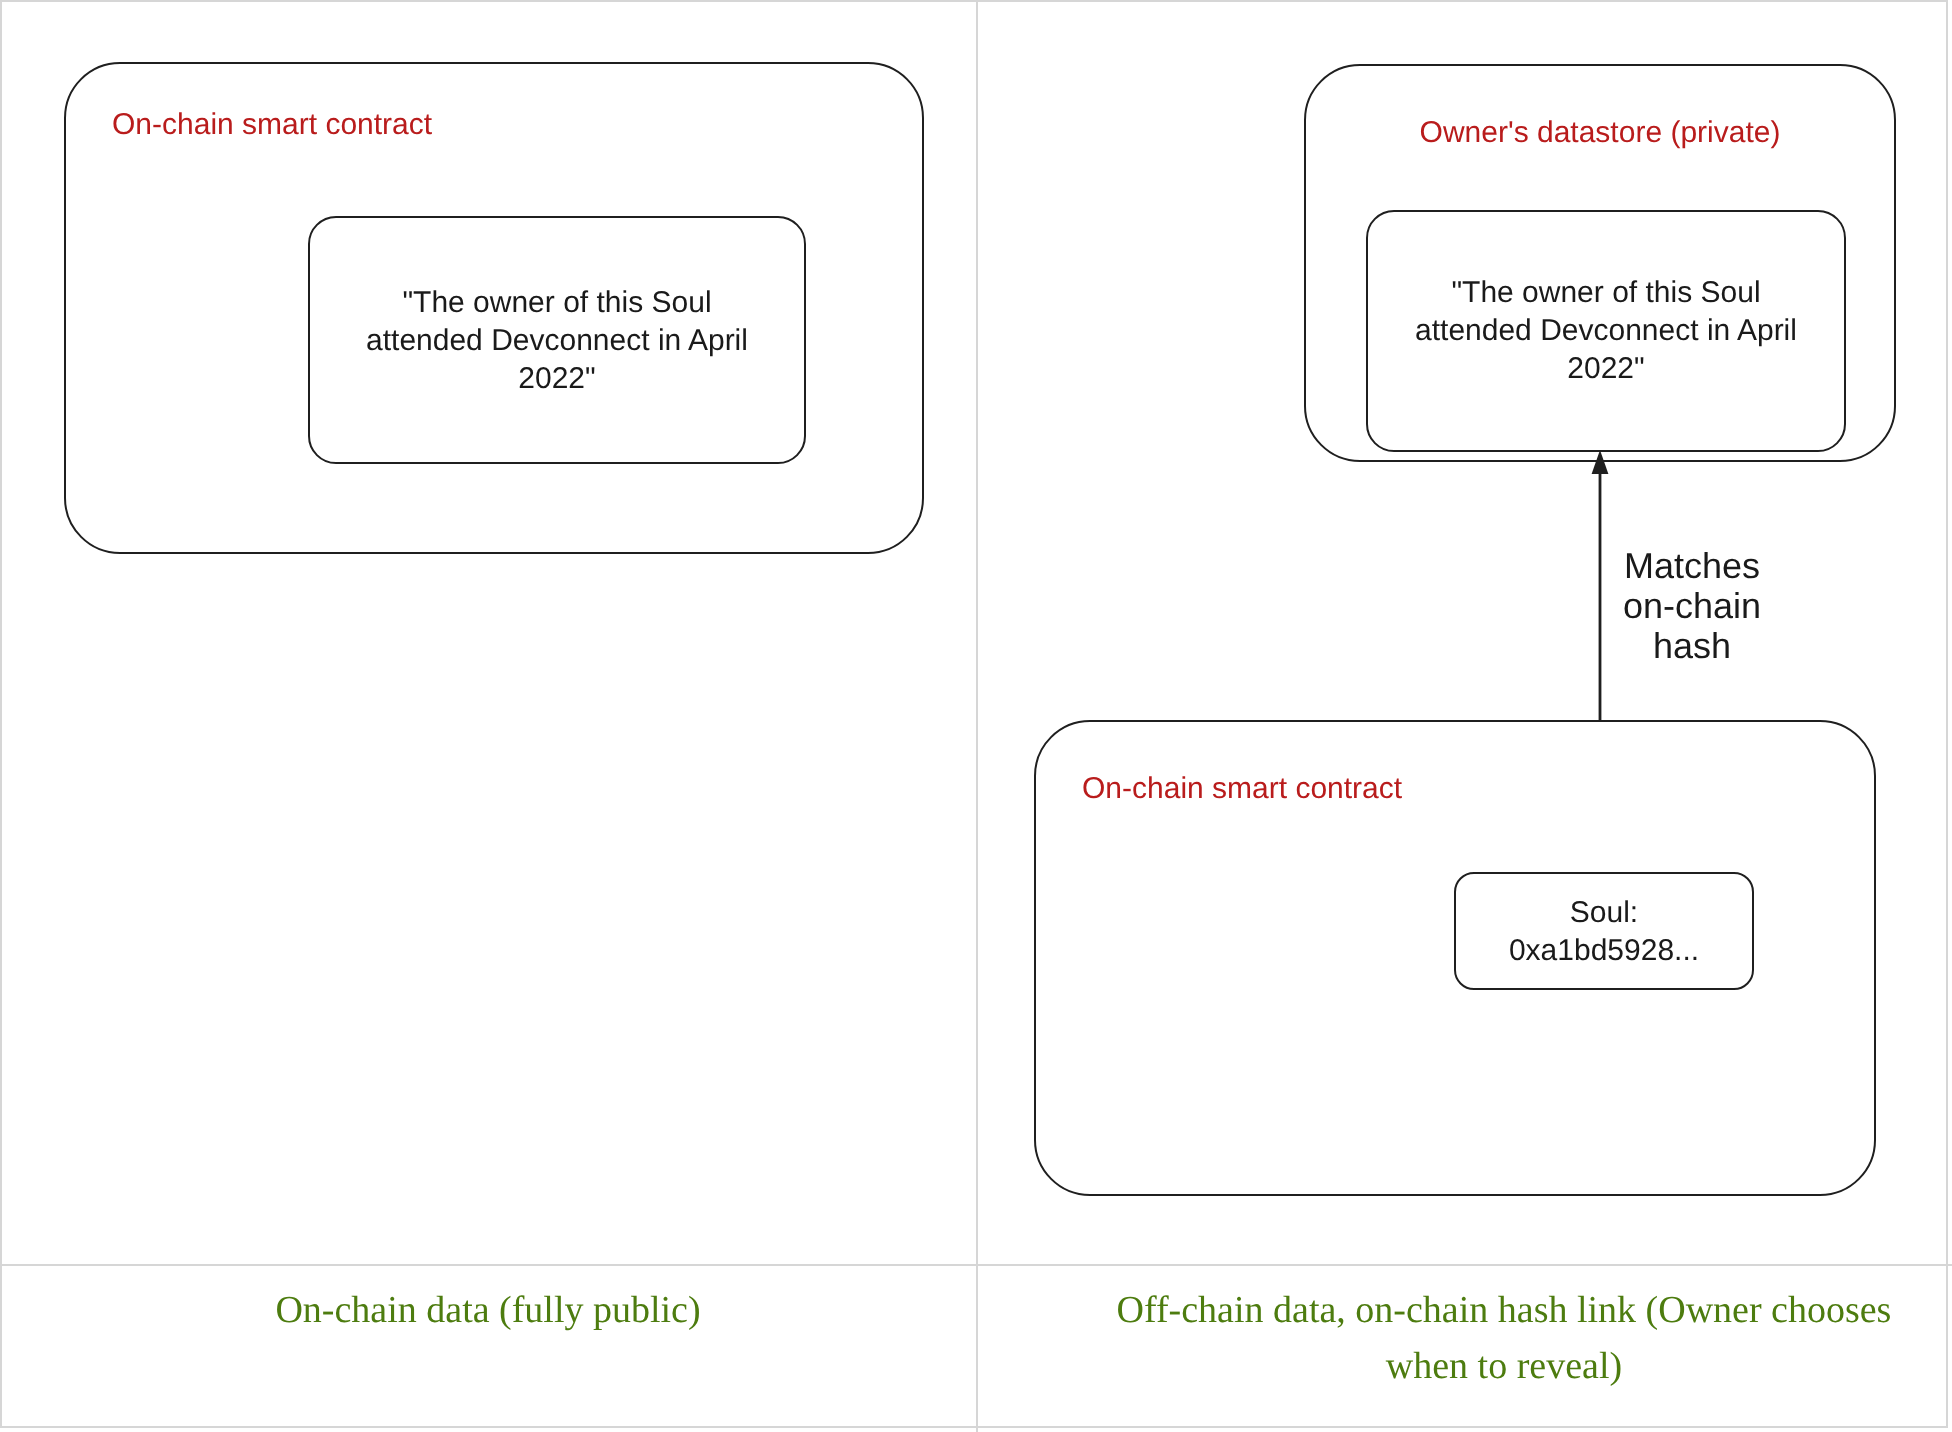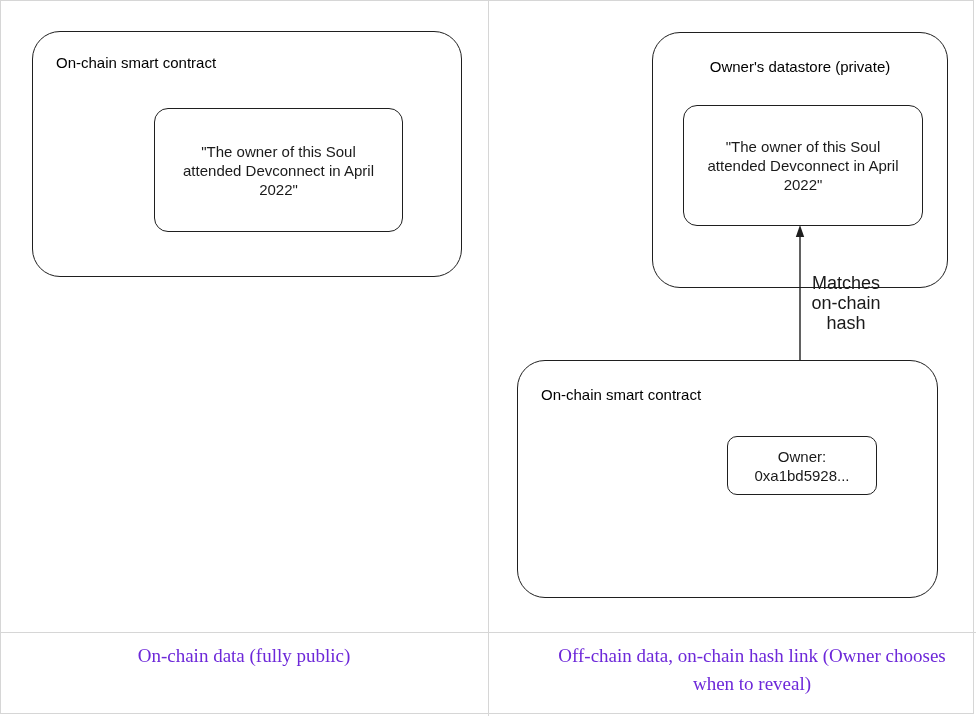--- a/index.html
+++ b/index.html
@@ -43,21 +43,21 @@
     border: 1px solid #1f1f1f;
     border-radius: 28px;
     background: #ffffff;
     box-sizing: border-box;
   }
   .box-label {
     position: absolute;
     font-size: 15px;
     line-height: 19px;
     white-space: nowrap;
-    color: #000000;
+    color: #b91c1c;
   }
   .inner-box {
     position: absolute;
     border: 1px solid #1f1f1f;
     border-radius: 14px;
     background: #ffffff;
     box-sizing: border-box;
     display: flex;
     align-items: center;
     justify-content: center;
@@ -65,21 +65,21 @@
     font-size: 15px;
     line-height: 19px;
     padding: 4px 10px;
   }
   .multiline { white-space: pre-line; }
 
   #box-left        { left: 32px;  top: 31px;  width: 430px; height: 246px; }
   #box-left-label  { left: 23px;  top: 21px; }
   #box-left-inner  { left: 121px; top: 76px;  width: 249px; height: 124px; }
 
-  #box-datastore        { left: 652px; top: 32px; width: 296px; height: 256px; }
+  #box-datastore        { left: 652px; top: 32px; width: 296px; height: 199px; }
   #box-datastore-label  { left: 0; top: 24px; width: 100%; text-align: center; }
   #box-datastore-inner  { left: 30px;  top: 72px; width: 240px; height: 121px; }
 
   #box-contract        { left: 517px; top: 360px; width: 421px; height: 238px; }
   #box-contract-label  { left: 23px;  top: 24px; }
   #box-hash            { left: 209px; top: 75px; width: 150px; height: 59px; border-radius: 10px; }
 
   
   #arrow-svg {
     position: absolute;
@@ -99,21 +99,21 @@
     position: absolute;
     top: 633px;
     width: 488px;
     height: 83px;
     box-sizing: border-box;
     padding-top: 9px;
     text-align: center;
     font-family: "Liberation Serif", "DejaVu Serif", serif;
     font-size: 19px;
     line-height: 28px;
-    color: #6d28d9;
+    color: #4d7c0f;
   }
   #caption-left  { left: 0; }
   #caption-right { left: 508px; }
 </style>
 </head>
 <body>
 
 <div class="canvas">
 
   <div class="frame"></div>
@@ -138,21 +138,21 @@
     <line x1="9" y1="4" x2="9" y2="207" stroke="#1f1f1f" stroke-width="1.4"></line>
     <polygon points="9,0 4.8,12 13.2,12" fill="#1f1f1f"></polygon>
     <polygon points="9,211 4.8,199 13.2,199" fill="#1f1f1f"></polygon>
   </svg>
   <div class="multiline" id="arrow-label">Matches
 on-chain
 hash</div>
 
   <div class="big-box" id="box-contract">
     <div class="box-label" id="box-contract-label">On-chain smart contract</div>
-    <div class="inner-box multiline" id="box-hash">Owner:
+    <div class="inner-box multiline" id="box-hash">Soul:
 0xa1bd5928...</div>
   </div>
 
   <div class="caption-cell" id="caption-left">On-chain data (fully public)</div>
   <div class="caption-cell multiline" id="caption-right">Off-chain data, on-chain hash link (Owner chooses
 when to reveal)</div>
 
 </div>
 
 </body></html>

